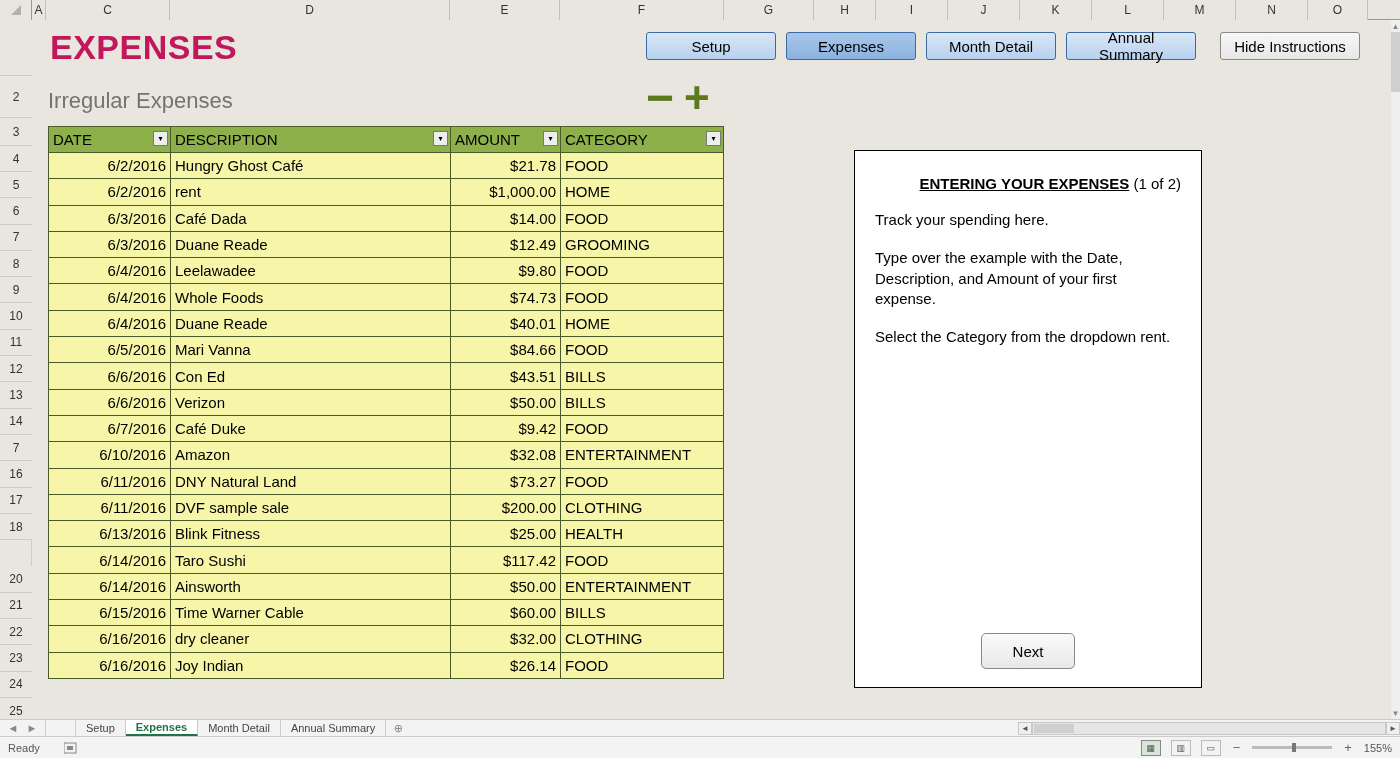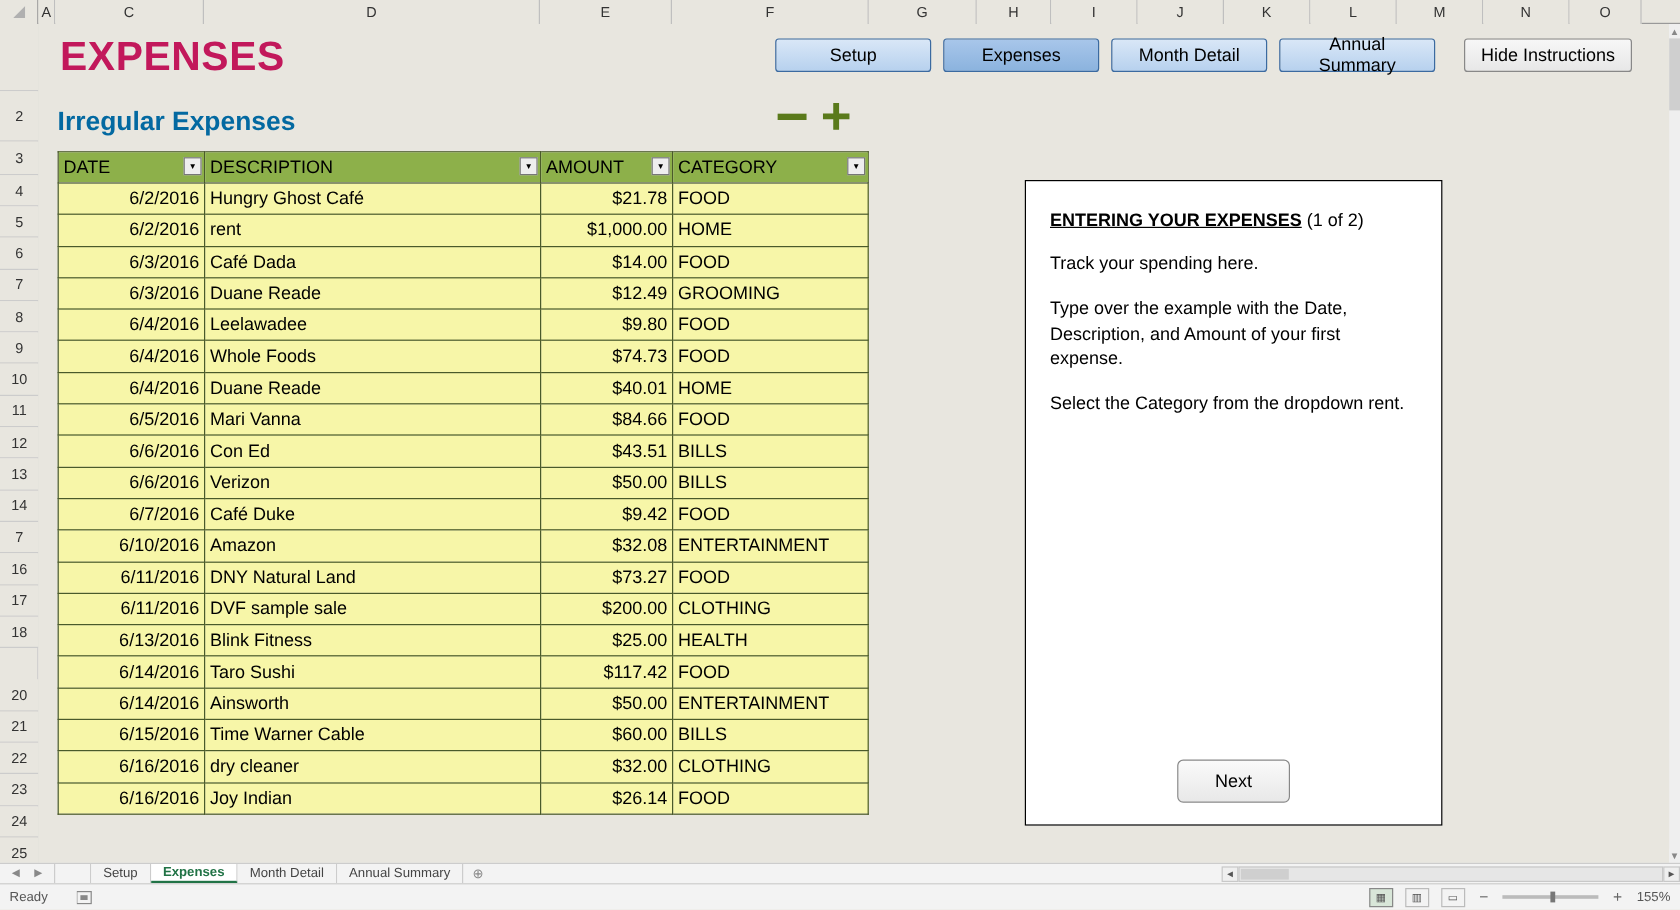--- a/index.html
+++ b/index.html
@@ -13,21 +13,21 @@
 
 
 .row-header { position:absolute; top:20px; left:0; width:32px; bottom:39px; background:#e8e6df; border-right:1px solid #ccc; }
 .row-header .rh { width:32px; border-bottom:1px solid #ccc; text-align:center; font-size:12px; color:#333; background:#e8e6df; display:flex; align-items:center; justify-content:center; }
 
 
 .sheet { position:absolute; top:20px; left:32px; right:9px; bottom:39px; background:#e8e6df; overflow:hidden; }
 
 
 .title { color:#c2185b; font-size:34px; font-weight:bold; letter-spacing:0.5px; }
-.subtitle { color:#0369a1; font-size:22px; font-weight:bold; }
+.subtitle { color:#737373; font-size:22px; font-weight:normal; }
 
 
 .nav-btns { position:absolute; top:12px; left:614px; display:flex; gap:10px; }
 .nav-btn { height:28px; padding:0 10px; font-size:15px; border:1px solid #3b6aa0; border-radius:3px; background:linear-gradient(#d9e7f7,#b7d1ee); cursor:pointer; display:flex; align-items:center; justify-content:center; }
 .nav-btn.active { background:linear-gradient(#a8c6ea,#8bb3de); }
 .nav-btn.light { background:linear-gradient(#f7f7f7,#e7e7e7); border:1px solid #888; }
 
 
 .pm-icons { position:absolute; top:68px; left:614px; display:flex; gap:10px; align-items:center; }
 .pm-icons .minus,.pm-icons .plus { color:#5a7a1b; font-weight:bold; }
@@ -40,21 +40,21 @@
 .tbl th .flt { position:absolute; right:2px; top:4px; width:15px; height:15px; border:1px solid #777; background:#eee; display:flex; align-items:center; justify-content:center; font-size:8px; cursor:pointer; }
 .tbl td { background:#f7f6a8; border:1px solid #4a5a2a; font-size:15px; height:26.3px; }
 .tbl .c-date { width:122px; text-align:right; padding-right:4px; }
 .tbl .c-desc { width:280px; text-align:left; padding-left:4px; }
 .tbl .c-amt  { width:110px; text-align:right; padding-right:4px; }
 .tbl .c-cat  { width:163px; text-align:left; padding-left:4px; }
 .tbl th.c-date,.tbl th.c-desc,.tbl th.c-amt,.tbl th.c-cat { text-align:left; padding-left:4px; }
 
 
 .instr-box { position:absolute; top:130px; left:822px; width:348px; height:538px; background:#fff; border:1.5px solid #000; padding:24px 20px 16px 20px; }
-.instr-title { font-size:15px; }
+.instr-title { font-size:15px;text-align:right; }
 .instr-title b { text-decoration:underline; font-weight:bold; }
 .instr-p { font-size:15px; margin-top:18px; line-height:1.35; }
 .next-btn { position:absolute; bottom:18px; left:50%; transform:translateX(-50%); width:94px; height:36px; border:1px solid #888; border-radius:5px; background:linear-gradient(#fafafa,#e8e8e8); font-size:15px; cursor:pointer; }
 
 
 .tab-strip { position:absolute; left:0; right:0; bottom:22px; height:17px; background:#f3f3f3; border-top:1px solid #ccc; display:flex; align-items:stretch; font-size:11px; }
 .tab-strip .nav-arrows { width:46px; display:flex; align-items:center; justify-content:center; gap:8px; color:#888; border-right:1px solid #ccc;}
 .tab-strip .tab { padding:0 10px; border-right:1px solid #ccc; display:flex; align-items:center; color:#444; cursor:pointer; background:#f3f3f3;}
 .tab-strip .tab.active { background:#fff; border-bottom:2px solid #217346; color:#217346; font-weight:bold; }
 .tab-strip .add-tab { width:24px; display:flex; align-items:center; justify-content:center; color:#888; cursor:pointer; }

